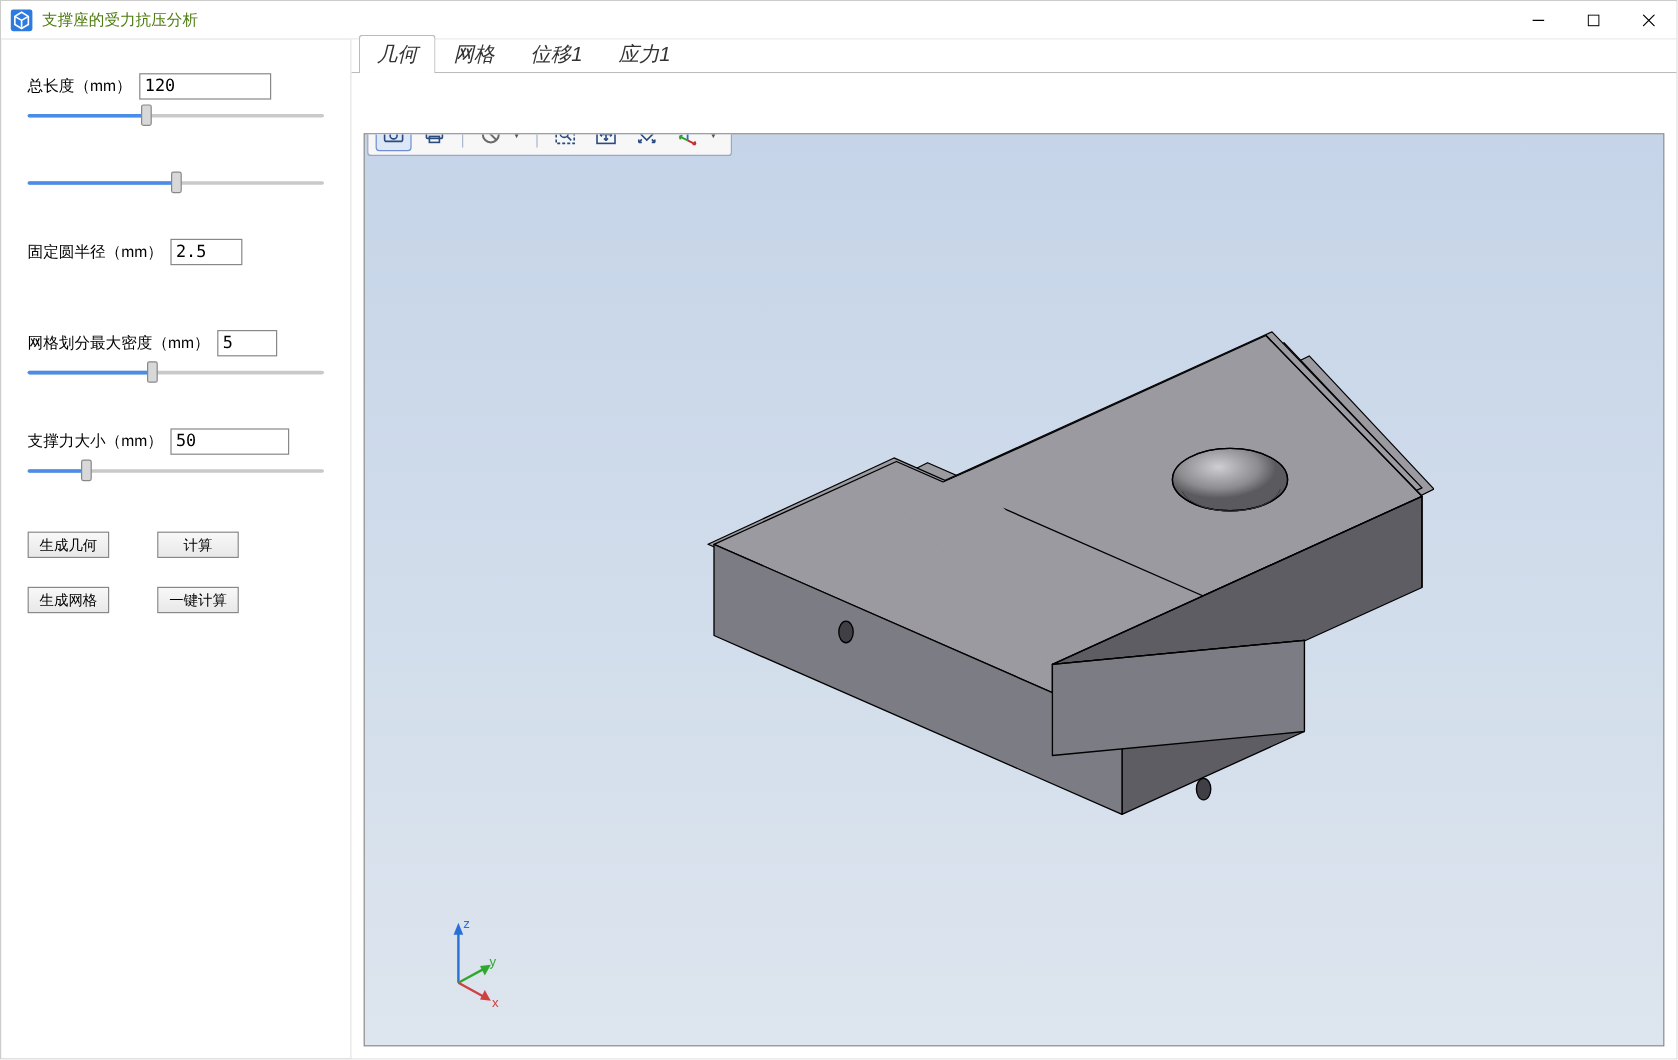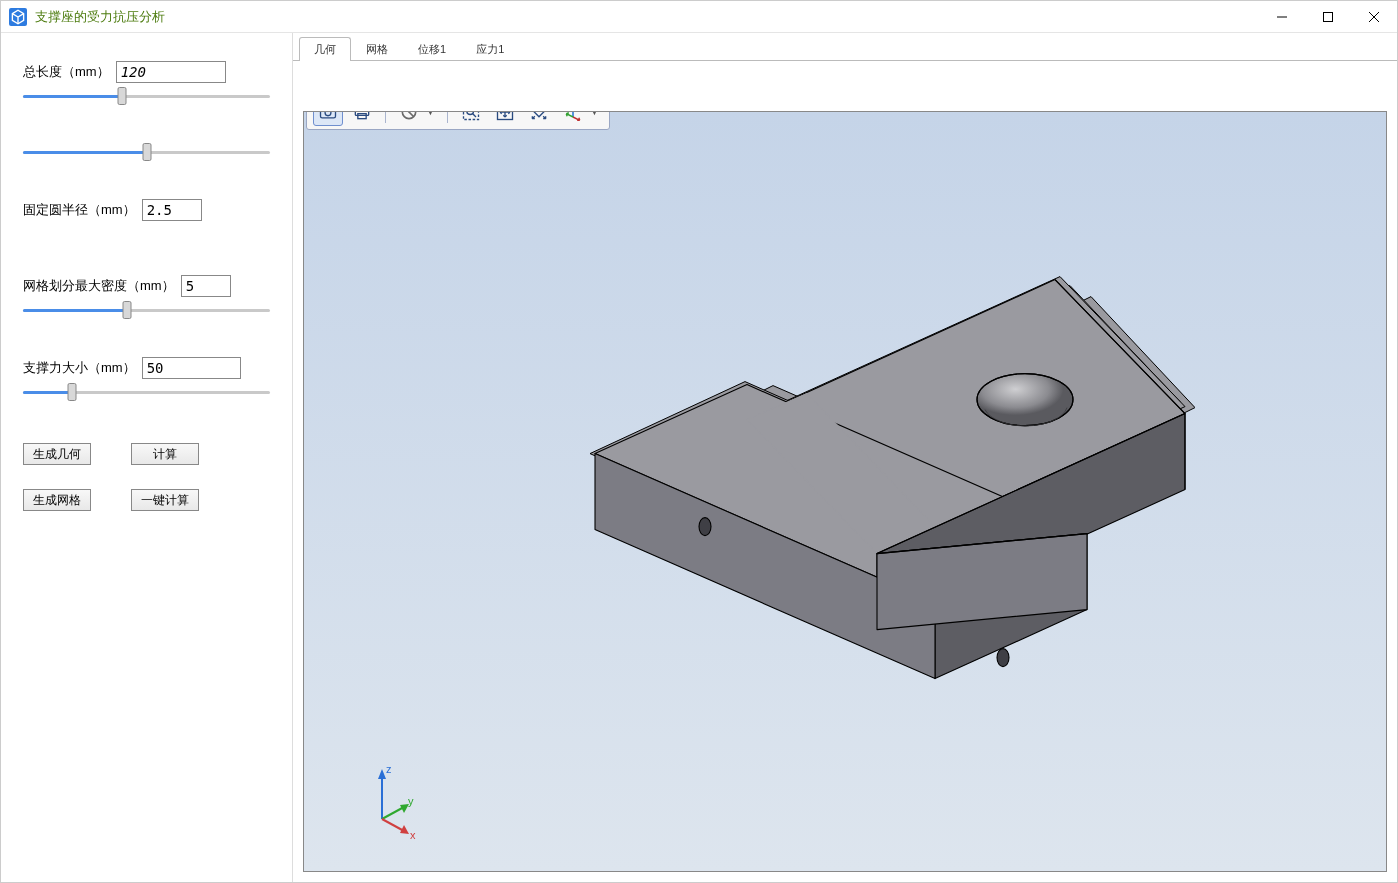--- a/index.html
+++ b/index.html
@@ -138,27 +138,28 @@
     height: 28px;
     display: flex;
     align-items: flex-end;
     border-bottom: 1px solid #bbb;
     padding-left: 6px;
     gap: 0;
     background: #fff;
   }
   .tab {
     padding: 4px 14px 4px 14px;
-    font-size: 11px;
+    font-size: 17px;
     border: 1px solid transparent;
     border-bottom: none;
     position: relative;
     top: 1px;
     cursor: pointer;
     color: #333;
+    font-style: italic;
   }
   .tab.active {
     border-color: #bbb;
     background: #fff;
     border-top-left-radius: 3px;
     border-top-right-radius: 3px;
   }
   .viewport-wrap {
     flex: 1;
     padding: 50px 10px 10px 10px;
@@ -255,21 +256,21 @@
     </div>
   </div>
 
   <div class="body">
 
     <div class="sidebar">
 
       <div class="param-group">
         <div class="param-row">
           <span class="param-label">总长度（mm）</span>
-          <input class="param-input" style="width: 110px; font-style: italic;" value="120">
+          <input class="param-input" style="width: 110px;" value="120">
         </div>
         <div class="slider-track">
           <div class="slider-rail">
               <div class="slider-fill" style="width:40%"></div>
             </div>
           <div class="slider-thumb" style="left:40%"></div>
         </div>
       </div>
 
 

